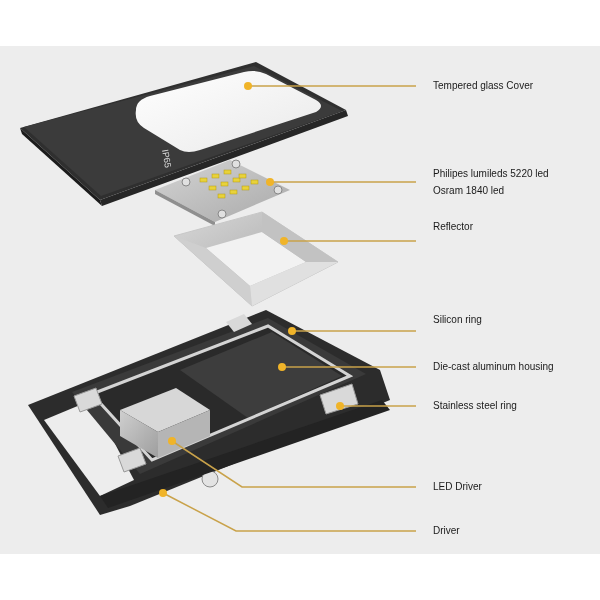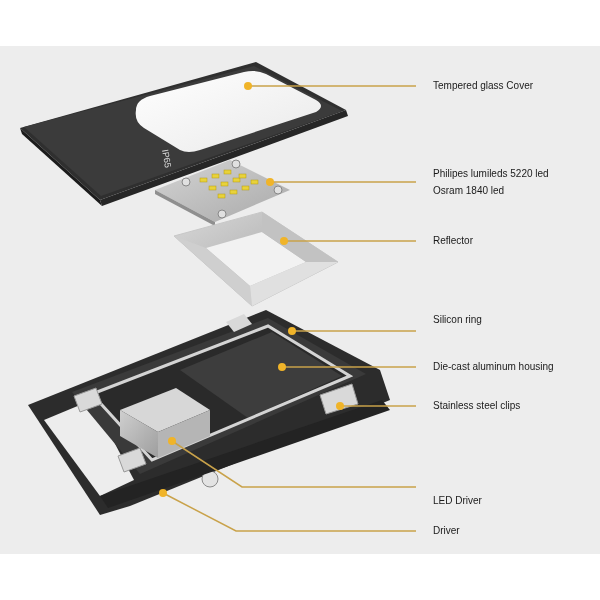--- a/index.html
+++ b/index.html
@@ -128,18 +128,18 @@
     <circle cx="282" cy="367" r="4"></circle>
     <circle cx="340" cy="406" r="4"></circle>
     <circle cx="172" cy="441" r="4"></circle>
     <circle cx="163" cy="493" r="4"></circle>
   </g>
 </svg>
 
 <div class="label" style="top:78px">Tempered glass Cover</div>
 <div class="label" style="top:166px">Philipes lumileds 5220 led</div>
 <div class="label" style="top:183px">Osram 1840 led</div>
-<div class="label" style="top:233px">Reflector</div>
+<div class="label" style="top:219px">Reflector</div>
 <div class="label" style="top:312px">Silicon ring</div>
 <div class="label" style="top:359px">Die-cast aluminum housing</div>
-<div class="label" style="top:398px">Stainless steel clips</div>
-<div class="label" style="top:493px">LED Driver</div>
+<div class="label" style="top:398px">Stainless steel ring</div>
+<div class="label" style="top:479px">LED Driver</div>
 <div class="label" style="top:523px">Driver</div>
 
 </body></html>

